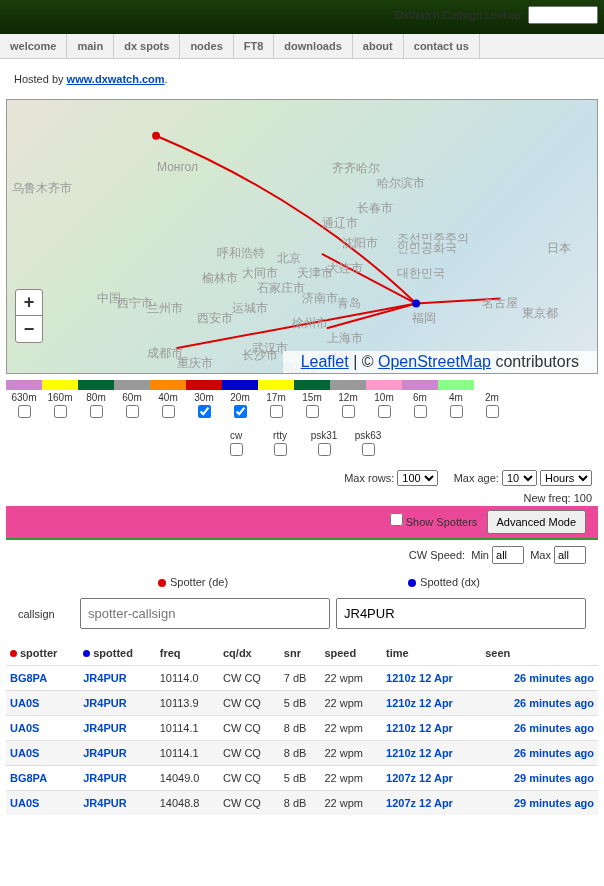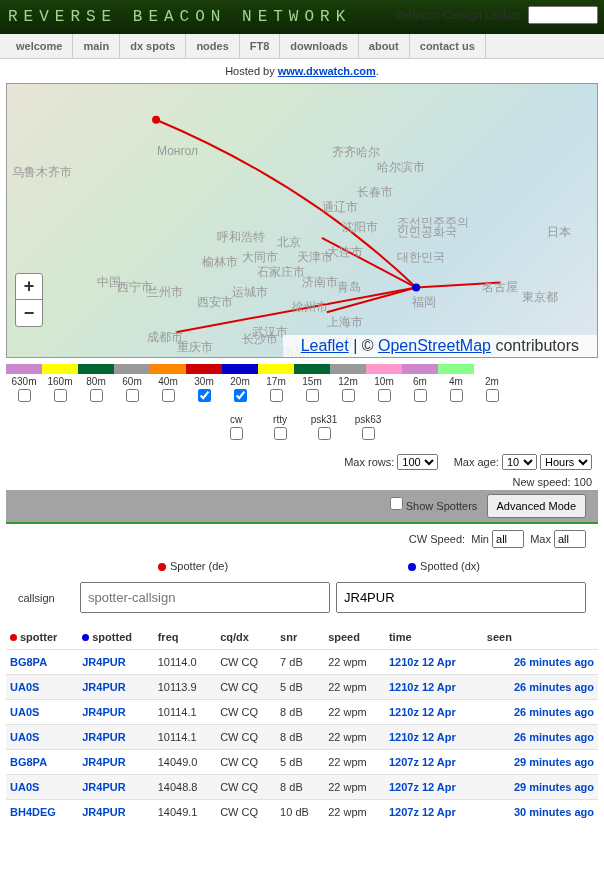--- a/index.html
+++ b/index.html
@@ -1,46 +1,46 @@
 <!DOCTYPE html>
 <html><head>
 <meta charset="utf-8">
 <style>
 * { box-sizing: border-box; }
 body { margin: 0; font-family: Verdana, Arial, sans-serif; font-size: 11px; color: #333; background: #fff; width: 604px; }
 .header { background: linear-gradient(#1a3d0a, #0d2605); height: 34px; display: flex; align-items: center; padding: 0 8px; position: relative; }
 .logo { font-family: 'Courier New', monospace; letter-spacing: 6px; font-size: 16px; color: #9dd88a; text-transform: uppercase; font-weight: normal; }
 .lookup { position: absolute; right: 6px; top: 6px; color: #333; font-size: 11px; display: flex; align-items: center; gap: 4px; }
 .lookup input { width: 70px; height: 18px; }
-.nav { background: #f1f1f1; border-bottom: 1px solid #ccc; padding-left: 6px; }
+.nav { background: #f1f1f1; border-bottom: 1px solid #ccc; }
 .nav ul { list-style: none; margin: 0; padding: 0; display: flex; }
 .nav li { border-right: 1px solid #ccc; }
 .nav a { display: block; padding: 6px 10px; color: #666; text-decoration: none; font-size: 11px; font-weight: bold; }
-.hosted { text-align: center; padding: 6px; font-size: 11px; border-radius: 10px; }
+.hosted { text-align: left; padding: 14px; font-size: 11px; border-radius: 10px; }
 .hosted a { color: #0046cc; font-weight: bold; }
 .map-wrap { margin: 0 6px; border: 1px solid #999; position: relative; height: 275px; background: linear-gradient(135deg, #e8e4d8 0%, #d5e8d0 30%, #c8e0e8 70%, #e0e8ef 100%); overflow: hidden; }
 .map-label { position: absolute; font-size: 12px; color: #999; text-align: right; }
 .zoom-ctrl { position: absolute; left: 8px; bottom: 30px; border: 1px solid #888; background: #fff; border-radius: 3px; overflow: hidden; }
 .zoom-ctrl div { width: 26px; height: 26px; display: flex; align-items: center; justify-content: center; font-size: 18px; font-weight: bold; cursor: pointer; border-bottom: 1px solid #888; }
 .zoom-ctrl div:last-child { border-bottom: none; }
 .attrib { position: absolute; right: 0; bottom: 0; background: rgba(255,255,255,0.8); padding: 2px 18px; font-size: 16px; }
 .attrib a { color: #0046cc; }
 svg.lines { position: absolute; top: 0; left: 0; width: 100%; height: 100%; }
 .bands-row { margin: 6px 6px 0 6px; display: flex; }
 .bands-row .sw { width: 20px; height: 10px; }
 .band-labels { display: flex; margin: 2px 6px 0 6px; font-size: 10px; }
 .band-labels span { width: 36px; text-align: center; }
 .band-checks { display: flex; margin: 2px 6px 0 6px; }
 .band-checks label { width: 36px; text-align: center; }
 .mode-labels { display: flex; margin: 10px 0 0 0; font-size: 10px; justify-content: center; gap: 14px; }
 .mode-checks { display: flex; margin: 2px 0 8px 0; justify-content: center; gap: 14px; }
 .controls-row { text-align: right; padding: 4px 12px; font-size: 11px; }
 .controls-row select, .controls-row input[type=text] { font-size: 11px; }
 .new-spots { text-align: right; padding: 2px 12px; font-size: 11px; }
-.adv-row { text-align: right; padding: 4px 12px; background: #a3a3a3; margin: 0 6px; }
+.adv-row { text-align: right; padding: 4px 12px; background: #ec4899; margin: 0 6px; }
 .adv-row button { padding: 4px 8px; font-size: 11px; }
 .cw-speed { text-align: right; padding: 6px 12px; font-size: 11px; border-top: 2px solid #393; margin: 0 6px; }
 .cw-speed input { width: 32px; font-size: 11px; }
 .filter-legend { display: flex; padding: 6px 12px; font-size: 11px; gap: 40px; margin: 0 6px; }
 .filter-legend .dot { display: inline-block; width: 8px; height: 8px; border-radius: 50%; margin-right: 4px; vertical-align: middle; }
 .filter-inputs { display: flex; gap: 6px; padding: 4px 12px; margin: 0 6px; align-items: center; }
 .filter-inputs .lbl { font-size: 11px; width: 56px; }
 .filter-inputs input { flex: 1; padding: 6px; font-size: 13px; color: #999; }
 .filter-inputs input.has-val { color: #000; }
 table.spots { width: calc(100% - 12px); margin: 8px 6px 0 6px; border-collapse: collapse; font-size: 11px; }
@@ -50,21 +50,20 @@
 table.spots tr:nth-child(even) td { background: #f5f5f5; }
 .link { color: #0046cc; font-weight: bold; }
 .seen { color: #0046cc; font-weight: bold; text-align: right; }
 .time { color: #0046cc; font-weight: bold; }
 input[type=checkbox] { margin: 0; }
 </style>
 </head>
 <body>
 
 <div class="header">
-  <span class="logo">REVERSE BEACON NETWORK</span>
   <div class="lookup">
     <span>DxWatch Callsign Lookup:</span>
     <input type="text" style="">
   </div>
 </div>
 
 <div class="nav">
   <ul id="nav-ul">
       <li>
         <a href="#">welcome</a>
@@ -216,21 +215,21 @@
   </div>
 
 <div class="controls-row">
   <span>Max rows:</span>
   <select><option>100</option></select>
   &nbsp;&nbsp;&nbsp;
   <span>Max age:</span>
   <select><option>10</option></select>
   <select><option>Hours</option></select>
 </div>
-<div class="new-spots">New speed: 100</div>
+<div class="new-spots">New freq: 100</div>
 <div class="adv-row">
   <input type="checkbox" style="">
   <span>Show Spotters</span>
   &nbsp;
   <button>Advanced Mode</button>
 </div>
 <div class="cw-speed">
   <span>CW Speed:</span>&nbsp;
   <span>Min</span>
   <input type="text" value="all" style="">
@@ -316,24 +315,14 @@
       <tr>
         <td class="link">UA0S</td>
         <td class="link">JR4PUR</td>
         <td>14048.8</td>
         <td>CW CQ</td>
         <td>8 dB</td>
         <td>22 wpm</td>
         <td class="time">1207z 12 Apr</td>
         <td class="seen">29 minutes ago</td>
       </tr>
-      <tr>
-        <td class="link">BH4DEG</td>
-        <td class="link">JR4PUR</td>
-        <td>14049.1</td>
-        <td>CW CQ</td>
-        <td>10 dB</td>
-        <td>22 wpm</td>
-        <td class="time">1207z 12 Apr</td>
-        <td class="seen">30 minutes ago</td>
-      </tr>
     </tbody>
 </table>
 
 </body></html>

